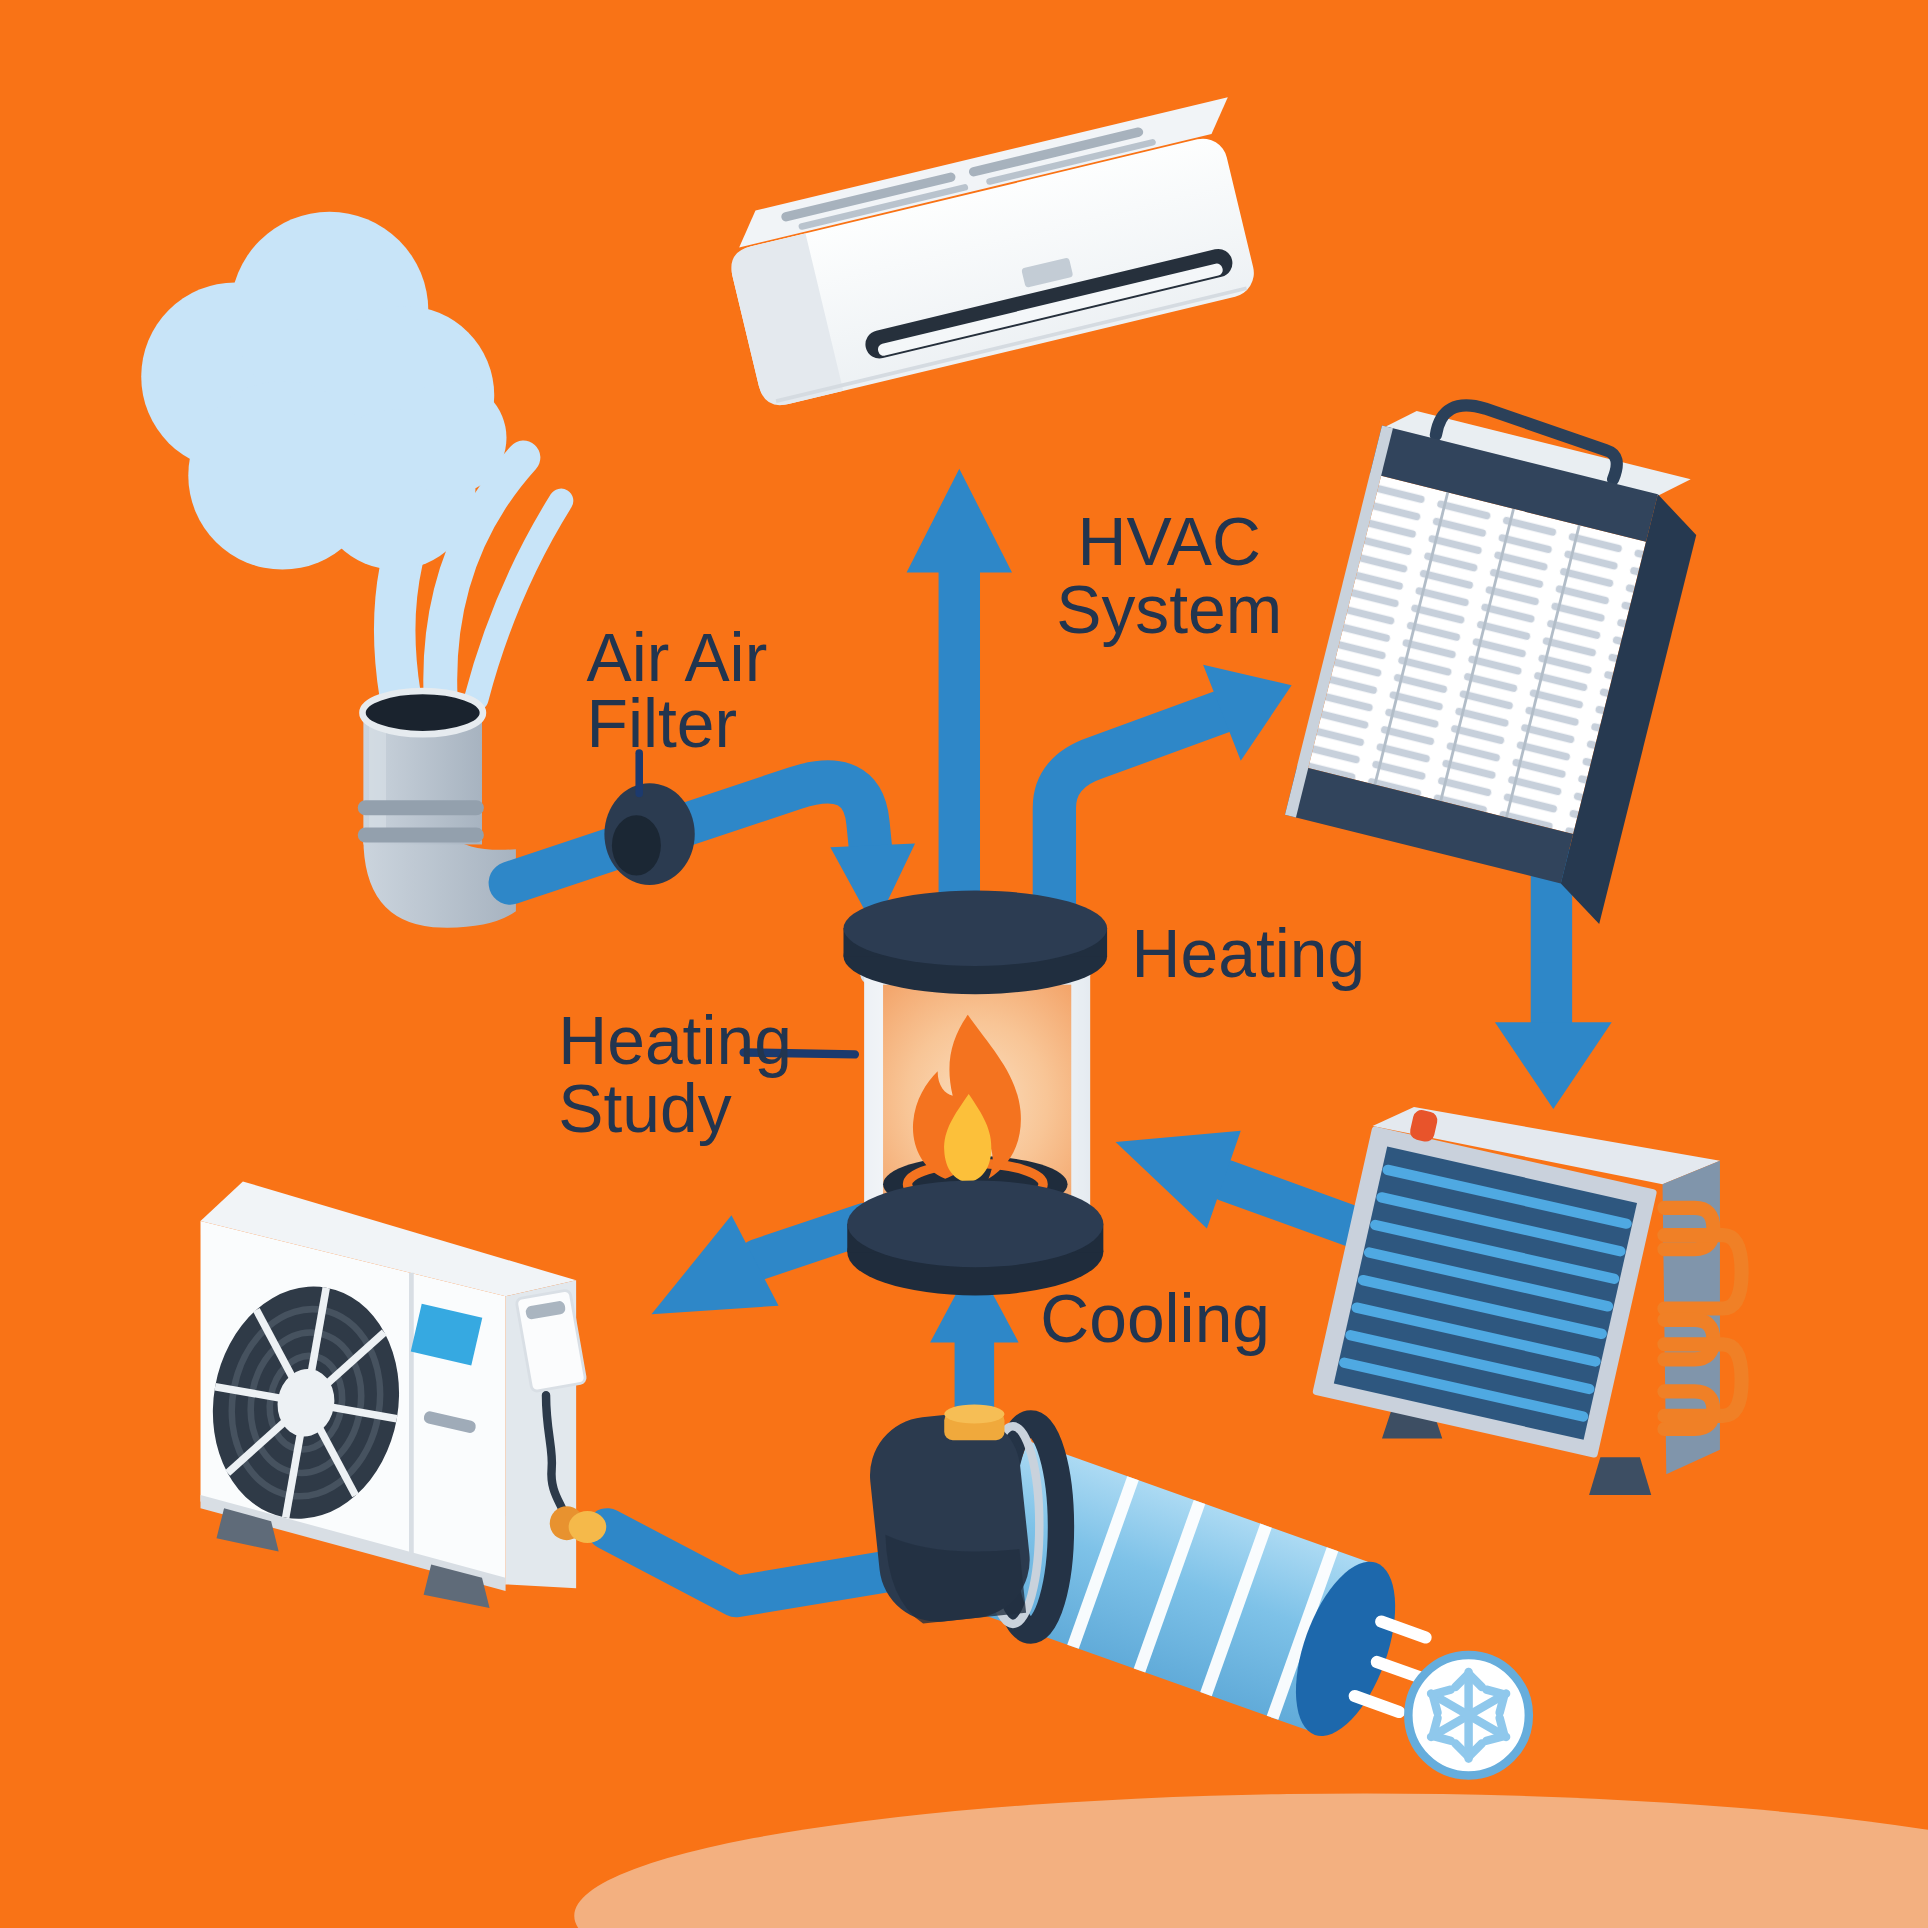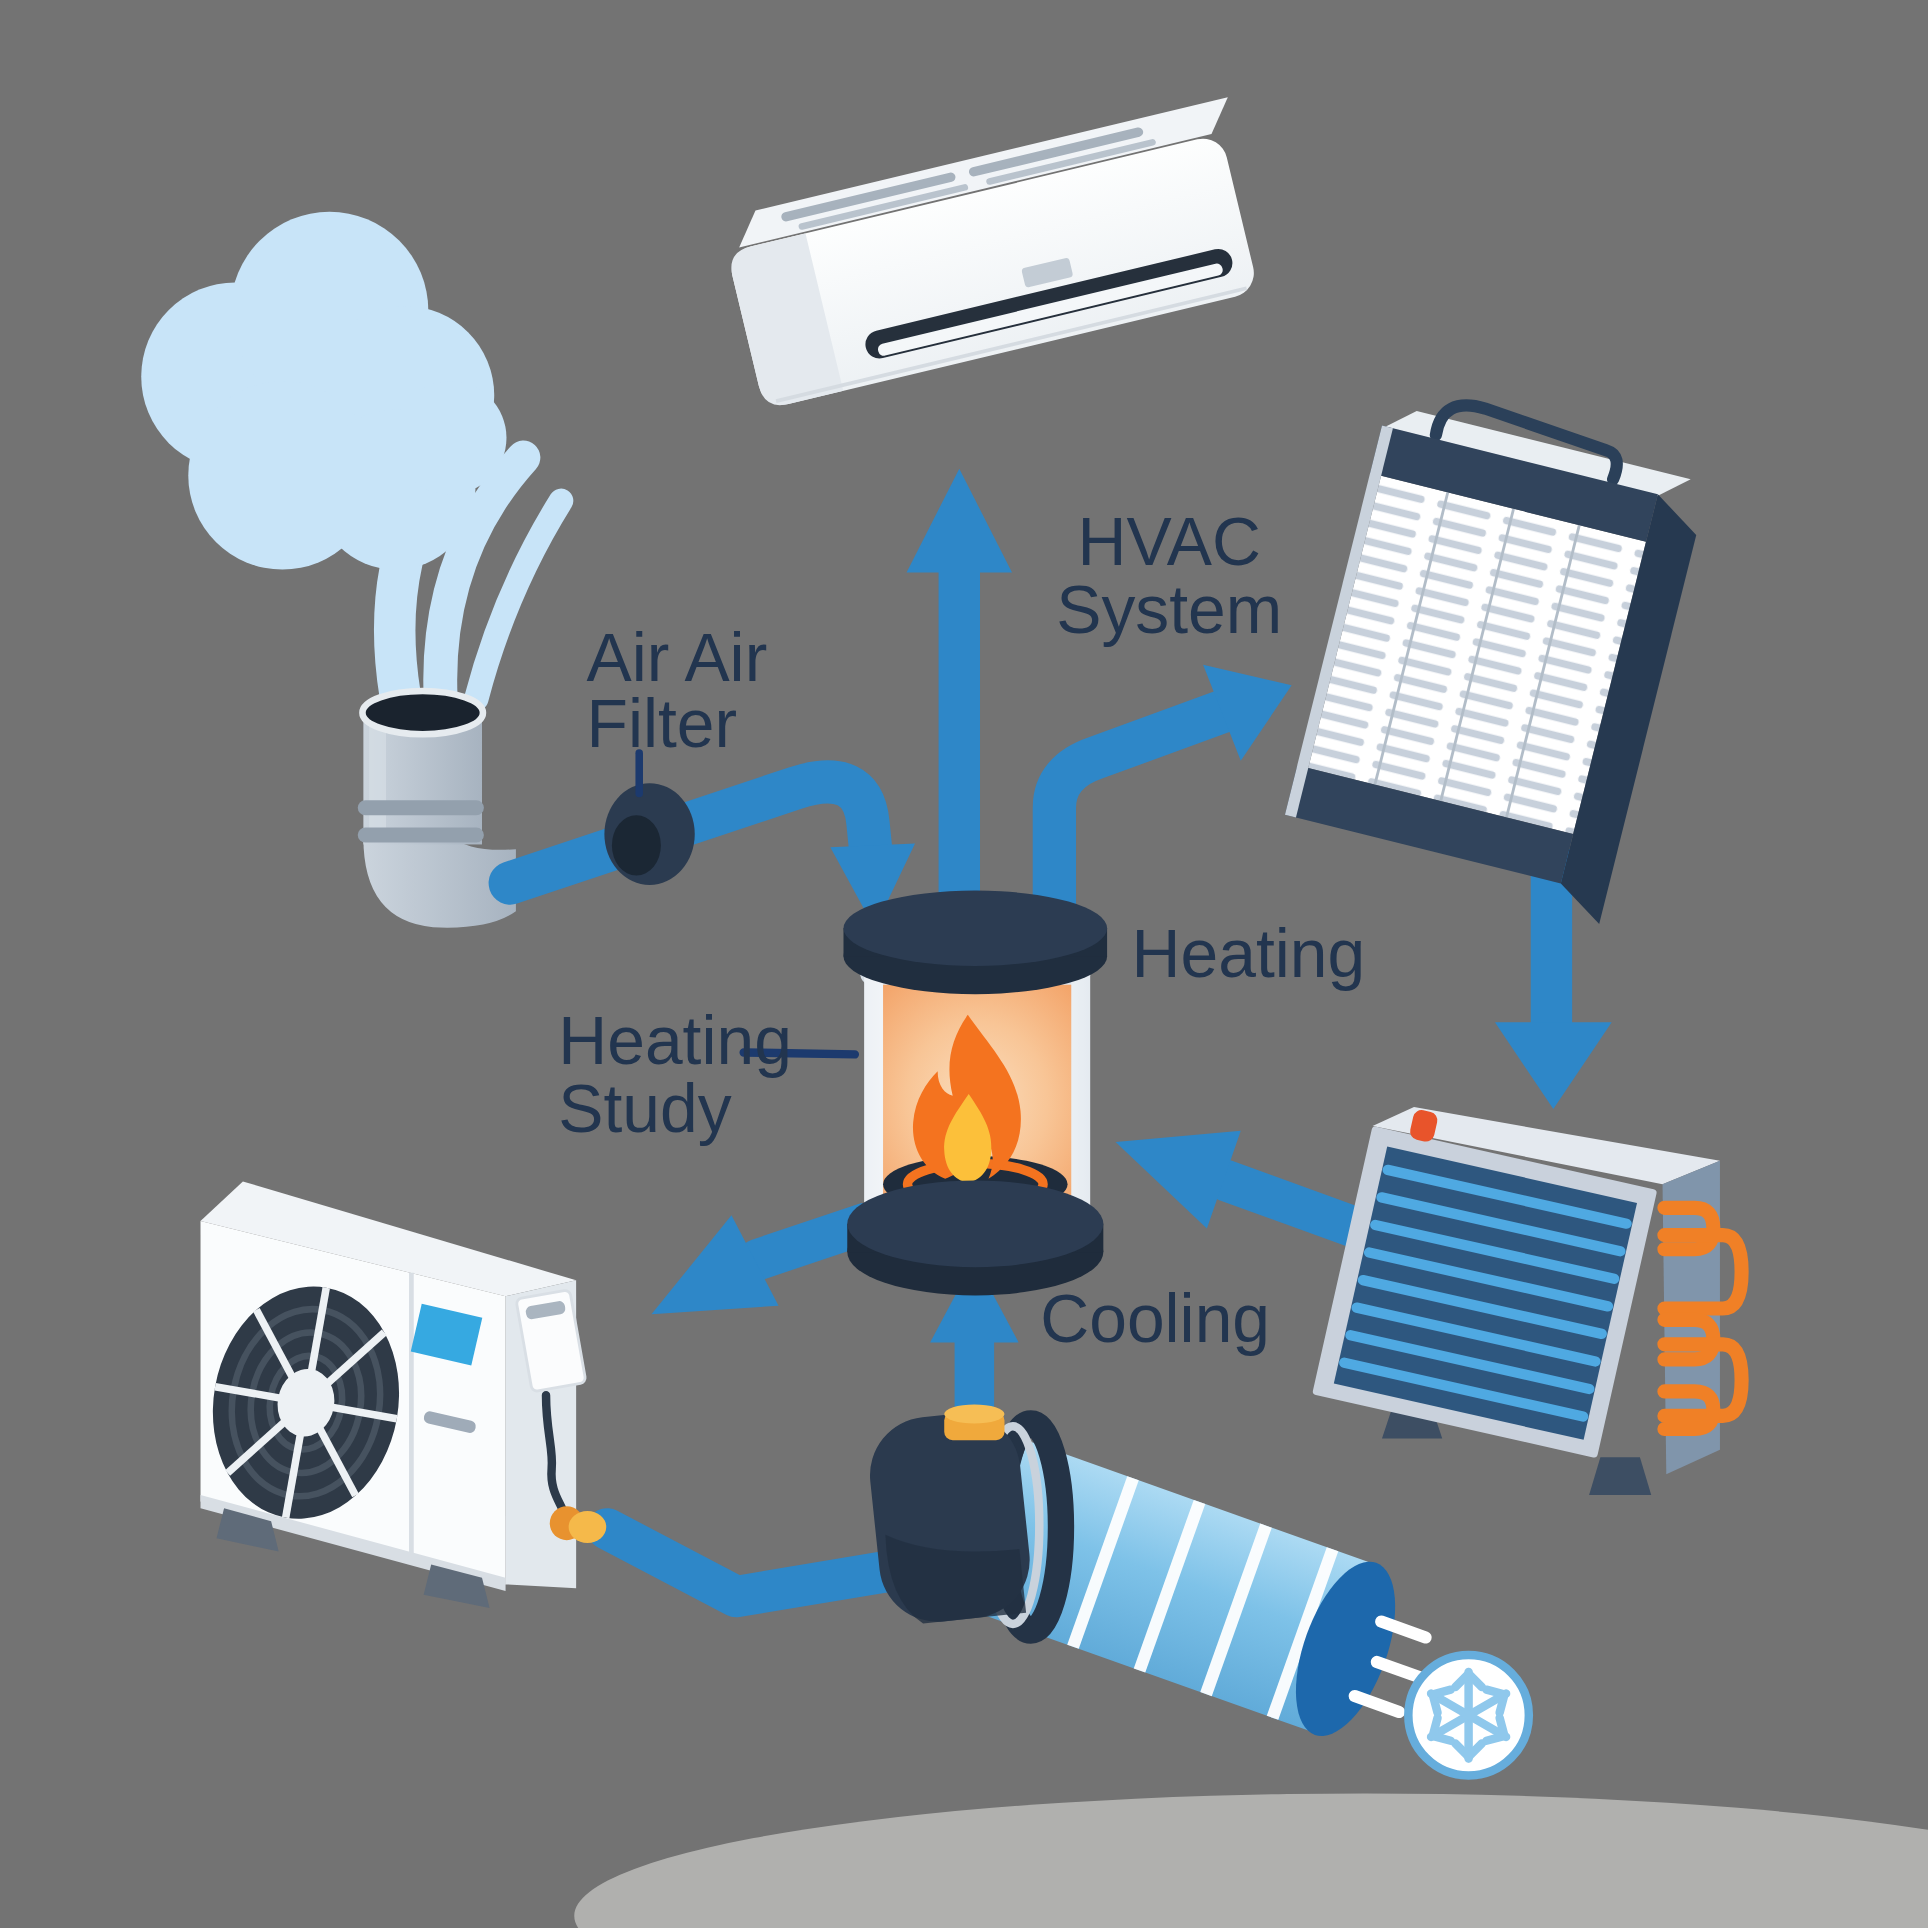--- a/index.html
+++ b/index.html
@@ -1,16 +1,16 @@
 <!DOCTYPE html>
 <html style="font-size:15px"><head>
 <meta charset="utf-8">
 <style>
   html,body{margin:0;padding:0;background:#ffffff;}
-  #stage{position:relative;width:1928px;height:1928px;background:#737373;overflow:hidden;
+  #stage{position:relative;width:1928px;height:1928px;background:#f97316;overflow:hidden;
          font-family:"Liberation Sans", sans-serif;}
   svg{position:absolute;left:0;top:0;}
   text{font-family:"Liberation Sans", sans-serif;font-weight:500;fill:#22354F;}
 </style>
 </head>
 <body>
 
 <div id="stage">
 <svg width="1928" height="1928" viewBox="0 0 2048 2048">
   <defs>

